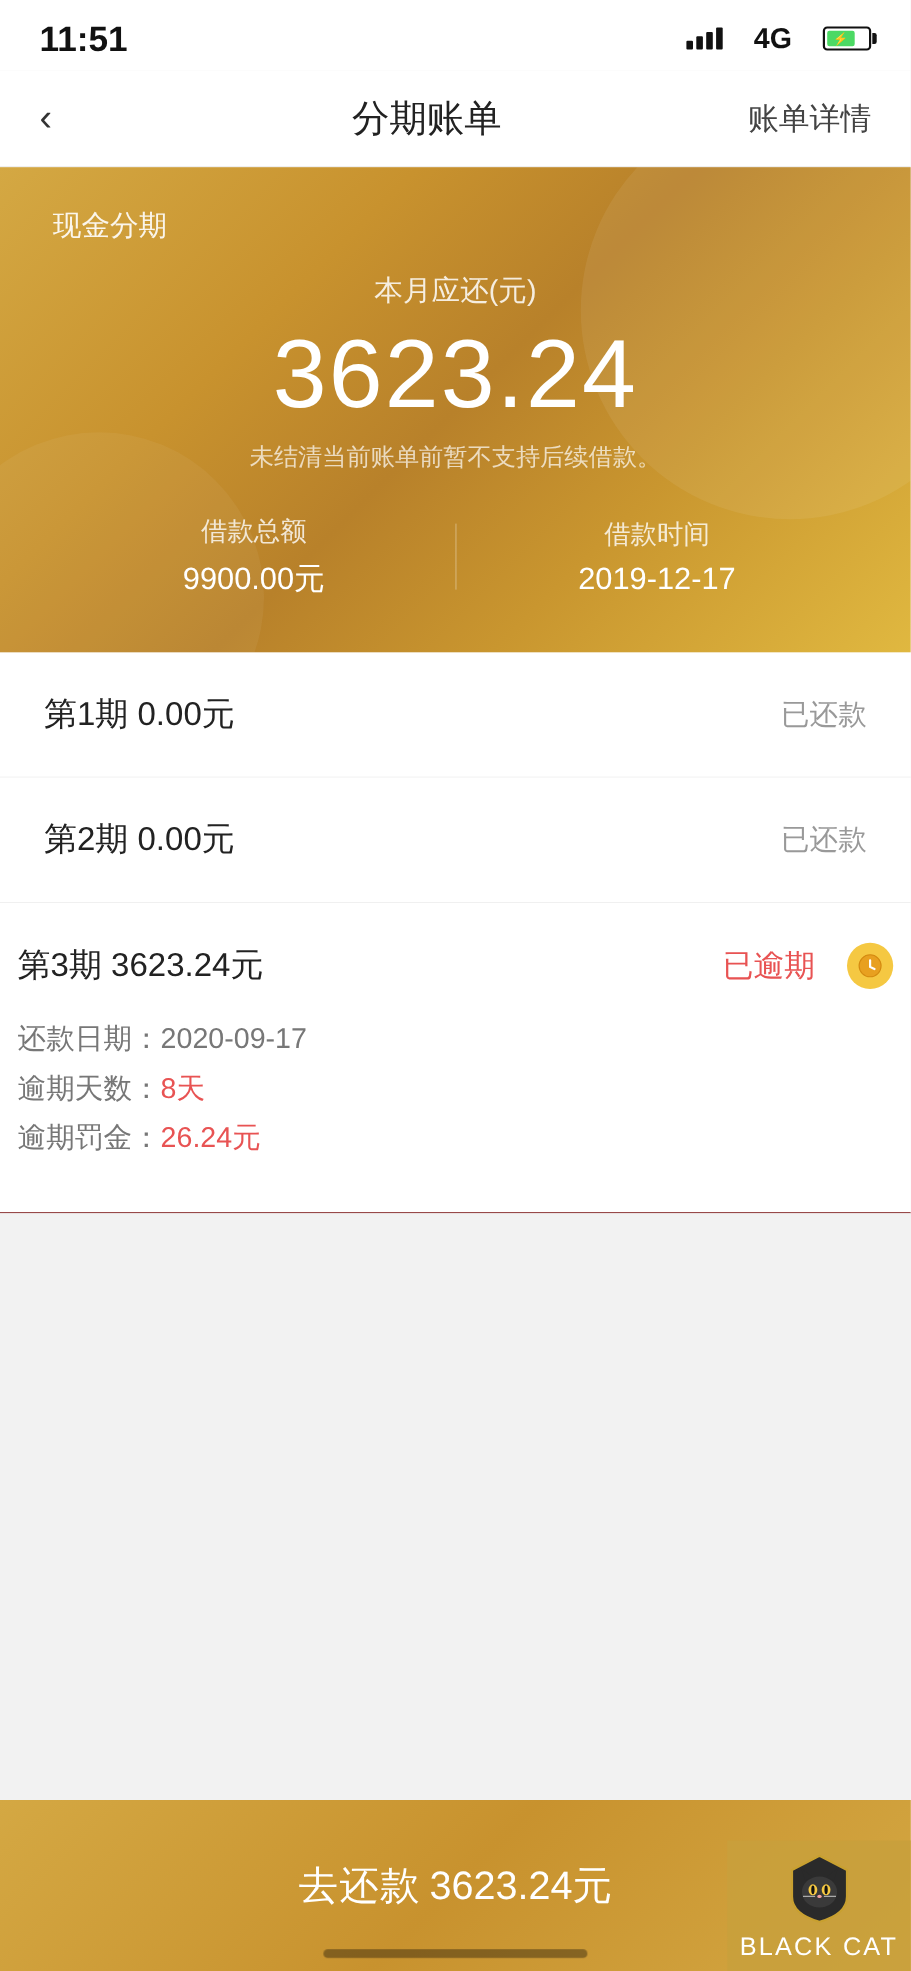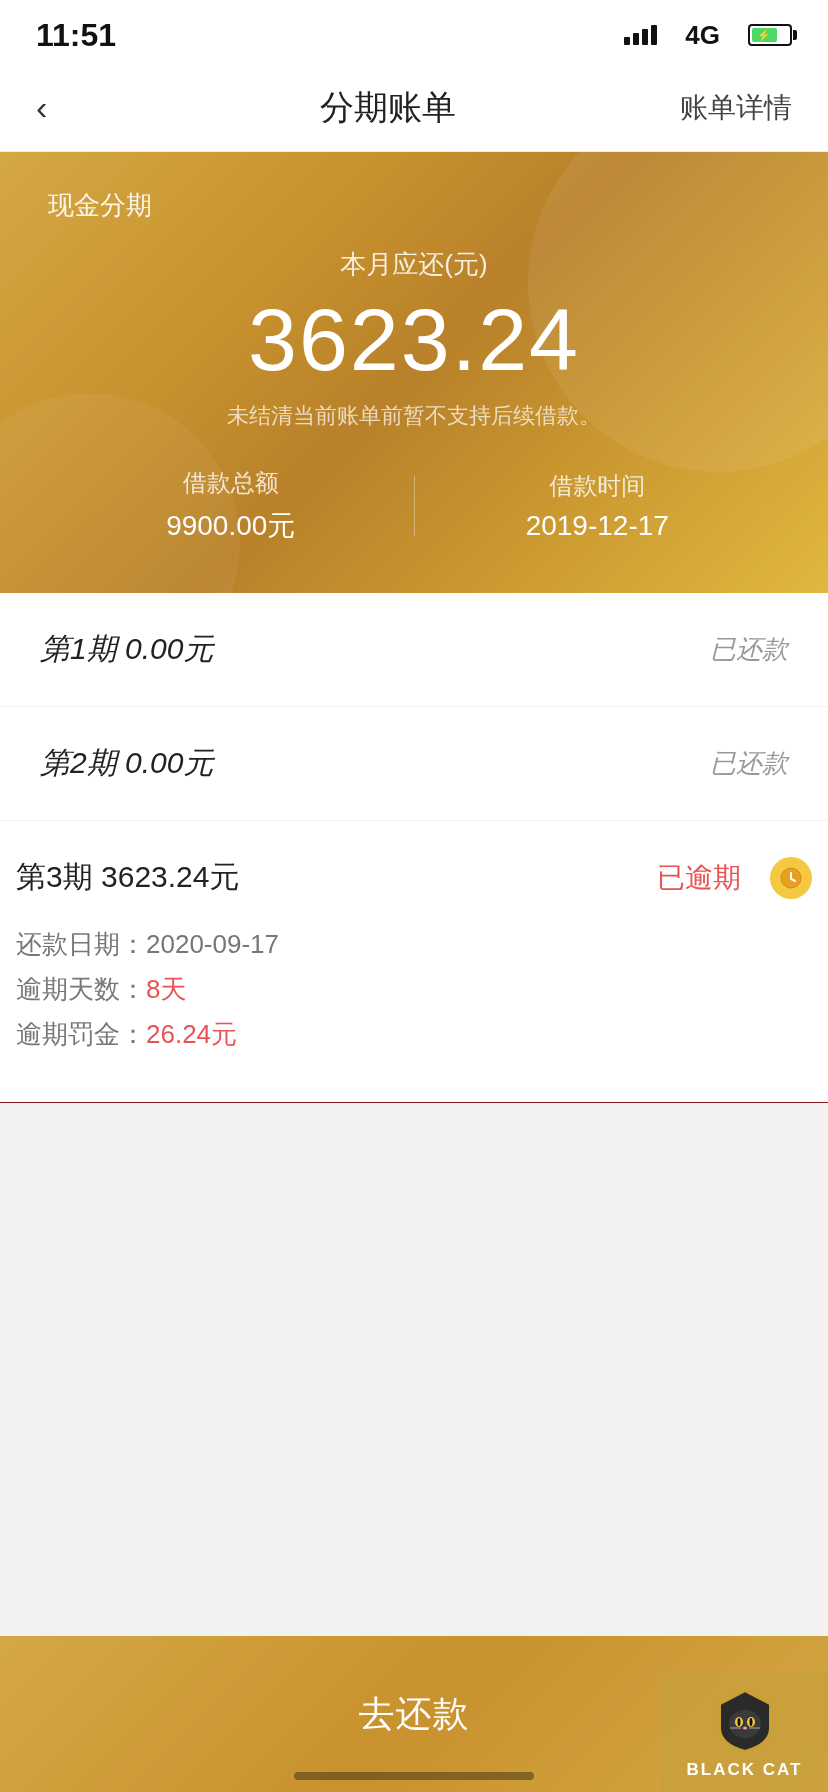--- a/index.html
+++ b/index.html
@@ -195,21 +195,20 @@
 
     .installment-item {
       background: #fff;
       padding: 36px 40px;
       border-bottom: 1px solid #f0f0f0;
     }
     .installment-row {
       display: flex;
       justify-content: space-between;
       align-items: center;
-      font-style: italic;
     }
     .installment-title {
       font-size: 30px;
       color: #222;
     }
     .installment-status-paid {
       font-size: 26px;
       color: #999;
     }
     .installment-status-overdue {
@@ -305,23 +304,23 @@
       align-items: center;
       justify-content: center;
       z-index: 150;
     }
     .black-cat-icon {
       width: 70px;
       height: 70px;
       margin-bottom: 4px;
     }
     .black-cat-text {
-      font-size: 17px;
-      color: #fff;
-      font-weight: 700;
+      font-size: 23px;
+      color: #fff;
+      font-weight: 400;
       letter-spacing: 2px;
     }
   </style>
 </head>
 <body>
 
 <div class="status-bar">
   <span class="status-time">11:51</span>
   <div class="status-icons">
     <div class="signal-bars">
@@ -404,20 +403,21 @@
       </div>
     </div>
   </div>
 
 </div>
 
 <div class="gray-area"></div>
 
 <div class="bottom-bar">
   <span class="bottom-pay-text">去还款</span>
+  <span class="bottom-pay-amount">3623.24元</span>
 </div>
 
 <div class="home-indicator"></div>
 
 <div class="black-cat-watermark">
   <svg class="black-cat-icon" viewBox="0 0 70 70" fill="none">
 
     <path d="M35 5 L60 18 L60 42 Q60 58 35 65 Q10 58 10 42 L10 18 Z" fill="#2a2a2a" stroke="#c8a030" stroke-width="2"></path>
 
     <ellipse cx="35" cy="38" rx="16" ry="14" fill="#3a3a3a"></ellipse>

